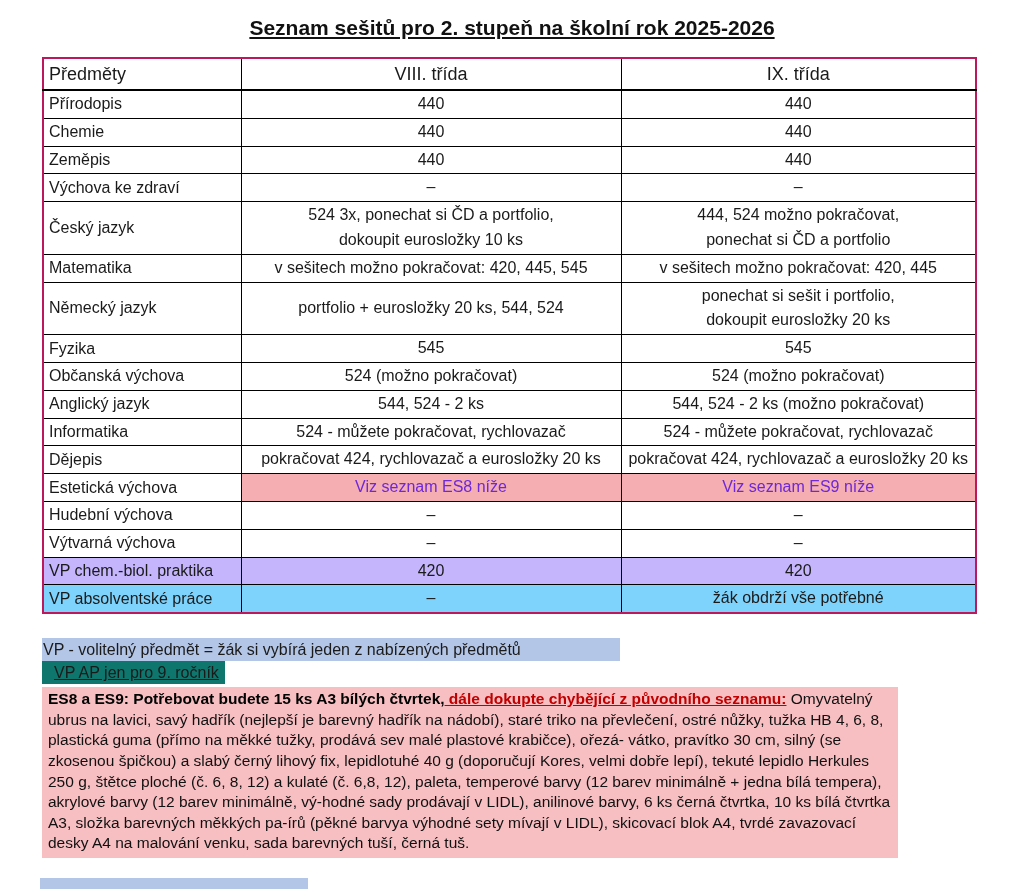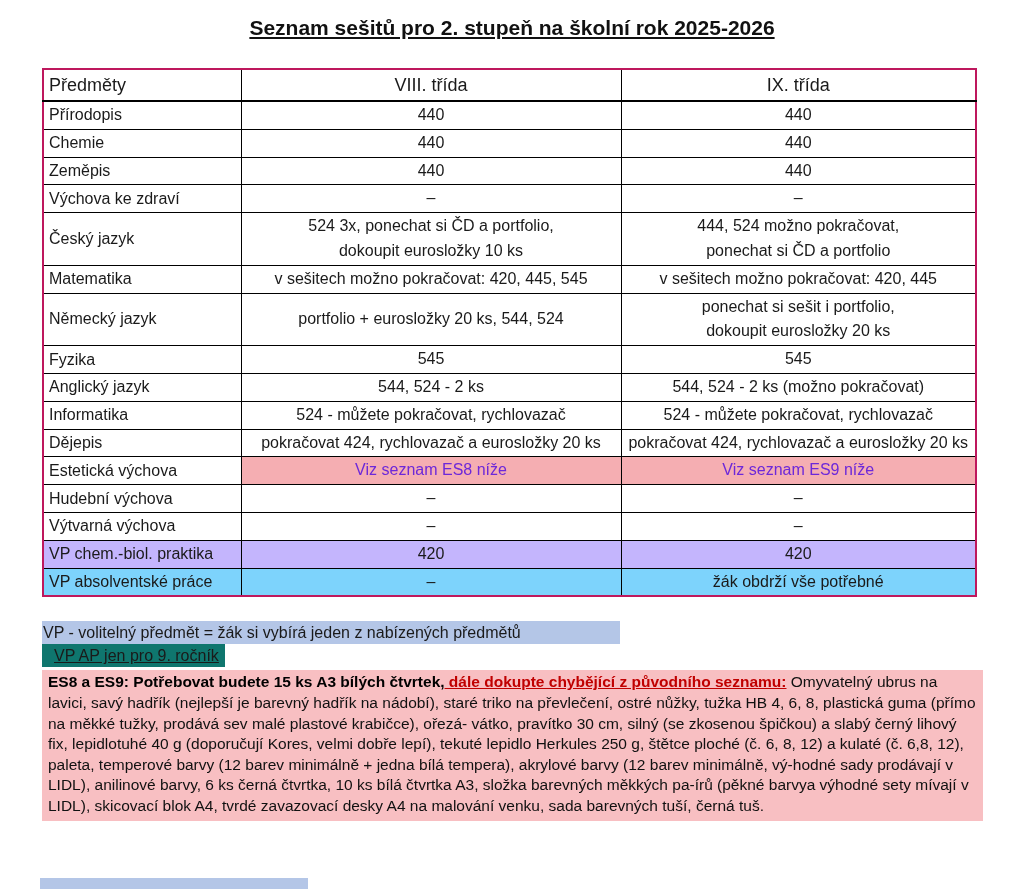--- a/index.html
+++ b/index.html
@@ -12,21 +12,21 @@
     overflow: hidden;
   }
   .page { width: 1024px; height: 889px; position: relative; background: #fff; }
 
   .doc-title {
     text-align: center;
     font-size: 21px;
     font-weight: bold;
     text-decoration: underline;
     padding-top: 16px;
-    margin-bottom: 28px;
+    margin-bottom: 17px;
     color: #111;
   }
 
   table.subjects {
     border-collapse: collapse;
     table-layout: fixed;
     margin-left: 42px;
     width: 933px;
     border: 2px solid #be185d;
   }
@@ -70,21 +70,21 @@
     background: #0f766e;
     display: inline-block;
     padding: 0 6px 0 12px;
     min-width: 163px;
     text-decoration: underline;
   }
 
   .es-paragraph {
     margin-left: 42px;
     margin-top: 3px;
-    width: 941px;
+    width: 856px;
     background: #F8BFC2;
     font-size: 15.5px;
     line-height: 1.33;
     padding: 2px 6px 4px 6px;
     color: #111;
   }
   .es-lead-bold { font-weight: bold; color: #000; }
   .es-lead-red  { font-weight: bold; color: #C00000; text-decoration: underline; }
 
   .clipped-bar {
@@ -152,20 +152,25 @@
       <tr>
         <td class="cell-subject">Německý jazyk</td>
         <td class="cell-value">portfolio + eurosložky 20 ks, 544, 524</td>
         <td class="cell-value">ponechat si sešit i portfolio,
 dokoupit eurosložky 20 ks</td>
       </tr>
       <tr>
         <td class="cell-subject">Fyzika</td>
         <td class="cell-value">545</td>
         <td class="cell-value">545</td>
+      </tr>
+      <tr>
+        <td class="cell-subject">Občanská výchova</td>
+        <td class="cell-value">524 (možno pokračovat)</td>
+        <td class="cell-value">524 (možno pokračovat)</td>
       </tr>
       <tr>
         <td class="cell-subject">Anglický jazyk</td>
         <td class="cell-value">544, 524 - 2 ks</td>
         <td class="cell-value">544, 524 - 2 ks (možno pokračovat)</td>
       </tr>
       <tr>
         <td class="cell-subject">Informatika</td>
         <td class="cell-value">524 - můžete pokračovat, rychlovazač</td>
         <td class="cell-value">524 - můžete pokračovat, rychlovazač</td>

